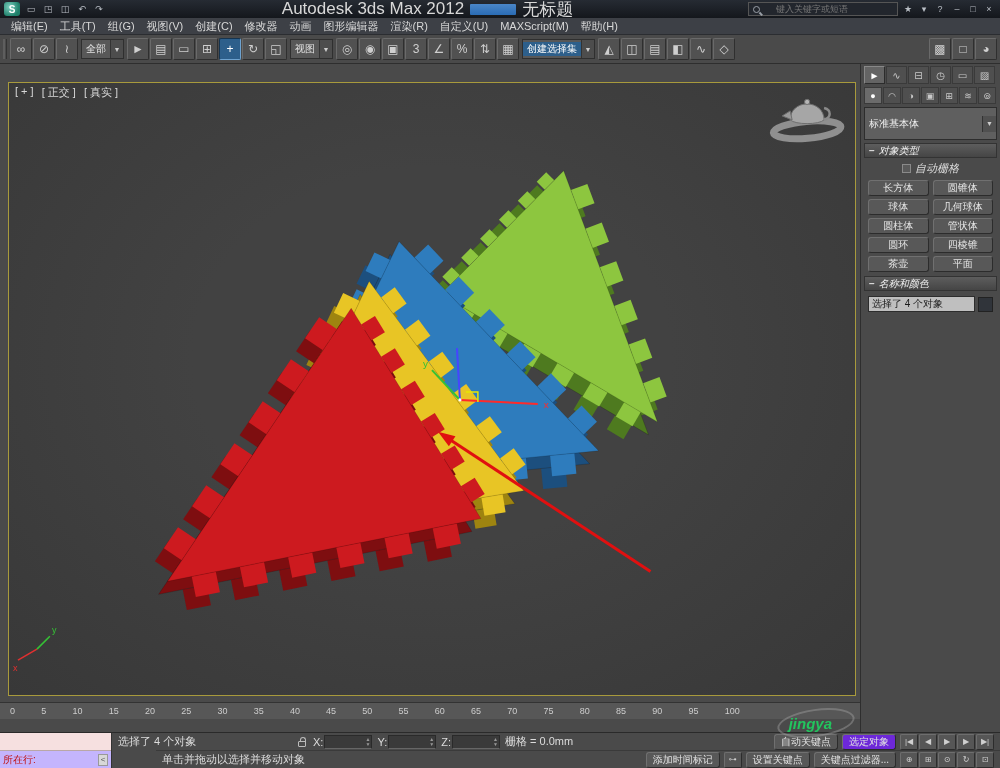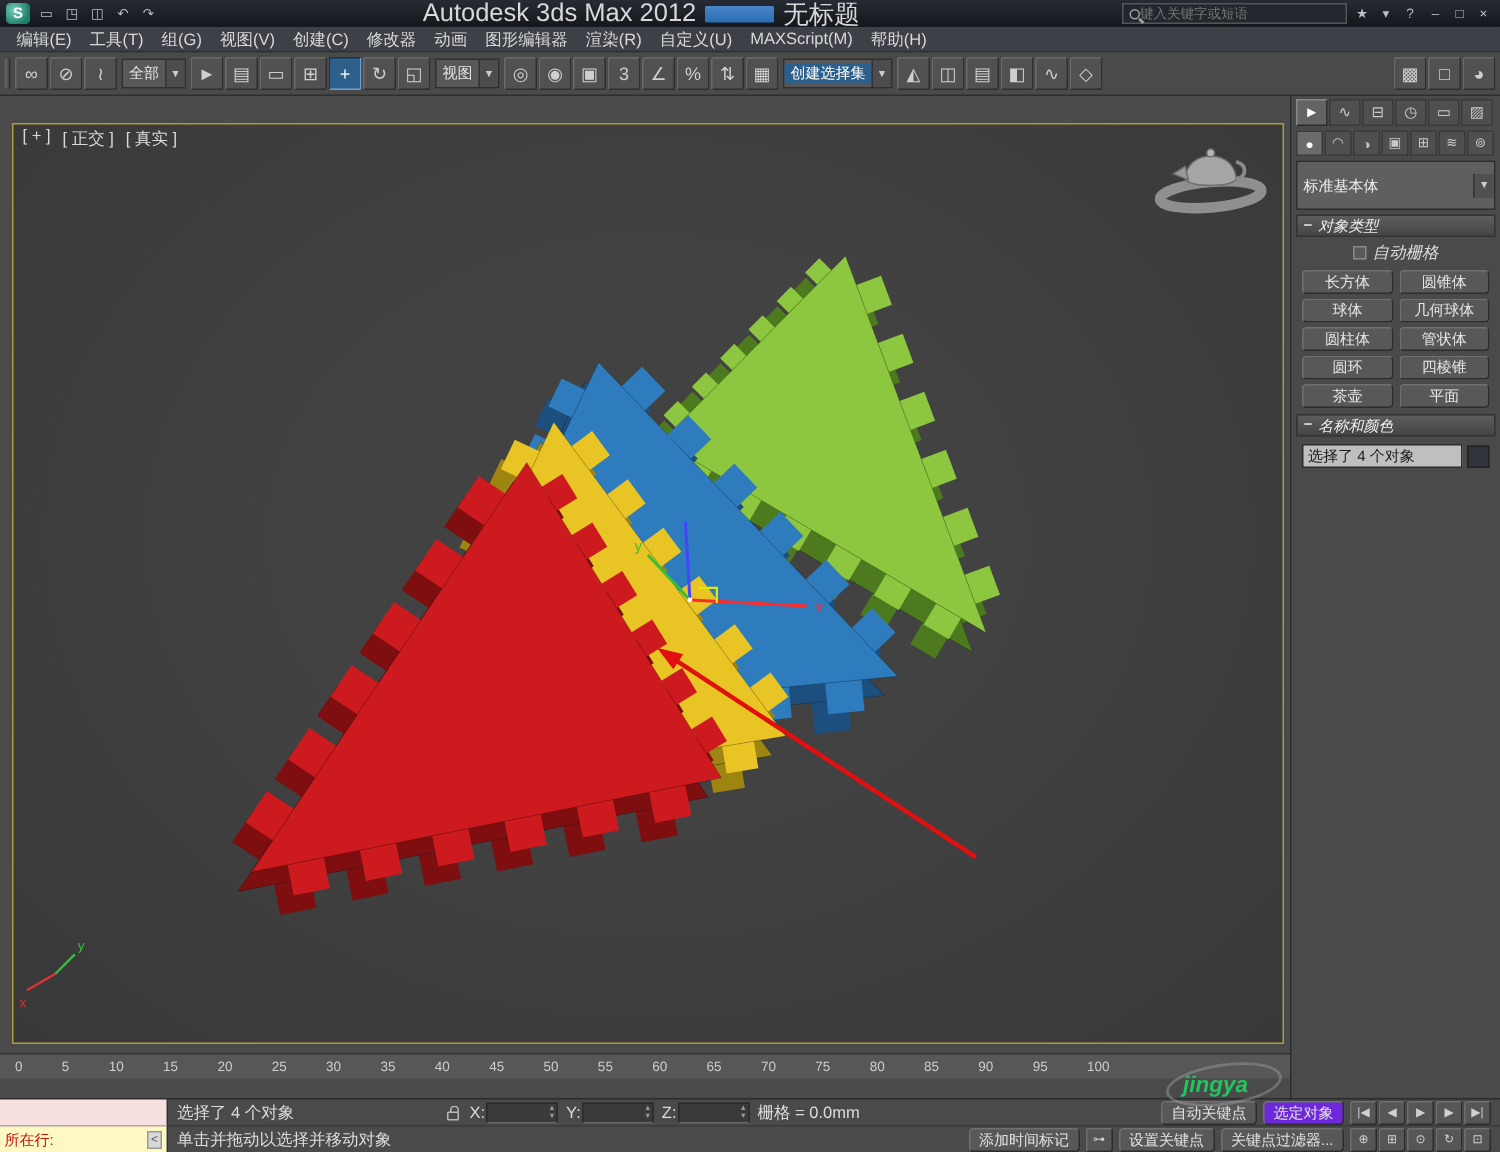--- a/index.html
+++ b/index.html
@@ -7,21 +7,21 @@
   body { font-family:"Liberation Sans","DejaVu Sans",sans-serif; font-size:11px; background:#4a4a4a; color:#dcdcdc; }
   .app { width:1000px; height:768px; display:flex; flex-direction:column; background:#4a4a4a; }
 
   
   .titlebar { height:18px; background:linear-gradient(#262b33,#14171c); display:flex; align-items:center; padding:0 4px; gap:3px; color:#cfd3d8; }
   .logo { width:16px; height:14px; border-radius:3px; background:radial-gradient(circle at 35% 35%, #7dd0c0, #1f7f6a 70%); color:#fff; font-weight:bold; font-size:10px; display:flex; align-items:center; justify-content:center; }
   .qat { display:flex; gap:1px; }
   .qat-ic { width:16px; height:14px; font-size:9px; color:#b9bec5; display:flex; align-items:center; justify-content:center; }
   .title-center { flex:1; display:flex; align-items:center; justify-content:center; gap:6px; font-size:17px; color:#d8d8d8; white-space:nowrap; }
   .title-chip { width:46px; height:11px; background:linear-gradient(#4a86c8,#2a6cb5); border-radius:1px; }
-  .ic-search-box { display:flex; align-items:center; gap:0; background:#22262d; border:1px solid #555; height:14px; padding:0 4px; width:150px; }
+  .ic-search-box { display:flex; align-items:center; gap:16px; background:#22262d; border:1px solid #555; height:14px; padding:0 4px; width:150px; }
   .ic-search-box input { background:transparent; border:none; outline:none; color:#9aa0a8; font-size:9px; width:118px; font-family:inherit; }
   .mag { width:7px; height:7px; border:1.5px solid #9aa0a8; border-radius:50%; position:relative; flex:none; }
   .mag::after { content:''; position:absolute; width:4px; height:1.5px; background:#9aa0a8; transform:rotate(45deg); left:5px; top:6px; }
   .tb-right { display:flex; gap:2px; align-items:center; }
   .win-ic { width:14px; height:13px; font-size:9px; color:#b9bec5; display:flex; align-items:center; justify-content:center; }
 
   
   .menubar { height:17px; background:#3d4046; display:flex; align-items:center; padding:0 6px; gap:2px; border-bottom:1px solid #2b2d31; }
   .menubar span { padding:1px 5px; color:#d8d8d8; }
 
@@ -75,25 +75,25 @@
   .obj-grid { display:grid; grid-template-columns:1fr 1fr; gap:3px 4px; padding:1px 4px; }
   .obj-btn { height:16px; background:#585858; border:1px solid; border-color:#707070 #2c2c2c #2c2c2c #707070; border-radius:3px; color:#e6e6e6; font-size:10px; display:flex; align-items:center; justify-content:center; white-space:nowrap; }
   .name-row { display:flex; gap:3px; padding:2px 4px; align-items:center; }
   .name-field { flex:1; height:16px; background:#bfbfbf; border:1px solid #2d2d2d; color:#1a1a1a; font-size:10px; display:flex; align-items:center; padding:0 3px; white-space:nowrap; overflow:hidden; }
   .swatch { width:15px; height:15px; background:#30343a; border:1px solid #222; }
 
   
   .statusbar { height:36px; background:#4a4a4a; border-top:1px solid #2a2a2a; display:flex; }
   .listener { width:112px; display:flex; flex-direction:column; border-right:1px solid #333; }
   .lis-row1 { flex:1; background:#f6e0e0; border-bottom:1px solid #b9a7a7; }
-  .lis-row2 { flex:1; background:#fef9c3; color:#c01010; font-size:10px; display:flex; align-items:center; padding:0 3px; gap:0; }
+  .lis-row2 { flex:1; background:#c4b5fd; color:#c01010; font-size:10px; display:flex; align-items:center; padding:0 3px; gap:0; }
   .lis-sc { margin-left:auto; width:10px; height:12px; background:#d8d8d8; border:1px solid #999; color:#555; font-size:8px; display:flex; align-items:center; justify-content:center; }
   .st-rows { flex:1; display:flex; flex-direction:column; }
   .st-row { flex:1; display:flex; align-items:center; padding:0 6px; gap:5px; }
-  .st-row + .st-row { border-top:1px solid #3a3a3a; }
+  .st-row + .st-row { border-top:1px solid #3a3a3a;margin-left:44px; }
   .sel-info { width:175px; white-space:nowrap; overflow:hidden; }
   .prompt { flex:1; white-space:nowrap; overflow:hidden; }
   .lock { width:8px; height:6px; border:1px solid #bbb; border-radius:1px; position:relative; margin:4px 2px 0 0; }
   .lock::before { content:''; position:absolute; top:-5px; left:1px; width:4px; height:4px; border:1px solid #bbb; border-bottom:none; border-radius:3px 3px 0 0; }
   .coord { display:flex; align-items:center; gap:1px; }
   .coord-box { width:48px; height:14px; background:#3a3a3a; border:1px solid #2a2a2a; border-bottom-color:#666; position:relative; }
   .coord-box i { position:absolute; right:1px; top:1px; font-size:5px; color:#999; font-style:normal; line-height:5px; }
   .st-btn { height:16px; background:#585858; border:1px solid; border-color:#707070 #2c2c2c #2c2c2c #707070; border-radius:3px; color:#e2e2e2; font-size:10px; display:flex; align-items:center; padding:0 6px; white-space:nowrap; }
   .st-combo { background:#6d28d9; }
   .st-ic { width:18px; height:16px; background:#565656; border:1px solid; border-color:#6e6e6e #2c2c2c #2c2c2c #6e6e6e; border-radius:2px; color:#d0d0d0; font-size:8px; display:flex; align-items:center; justify-content:center; }

